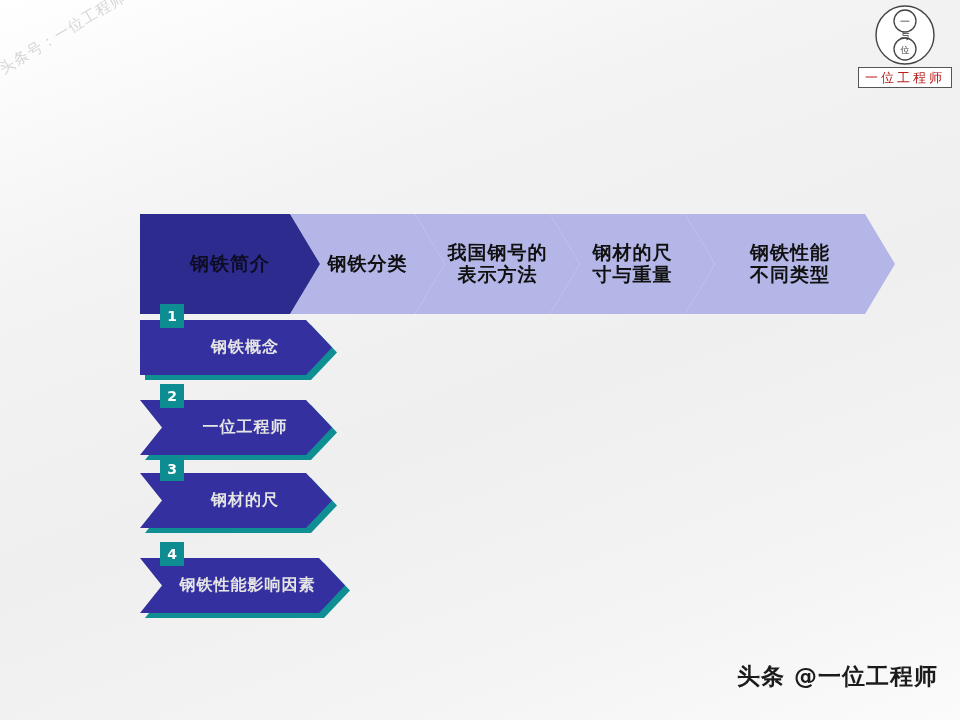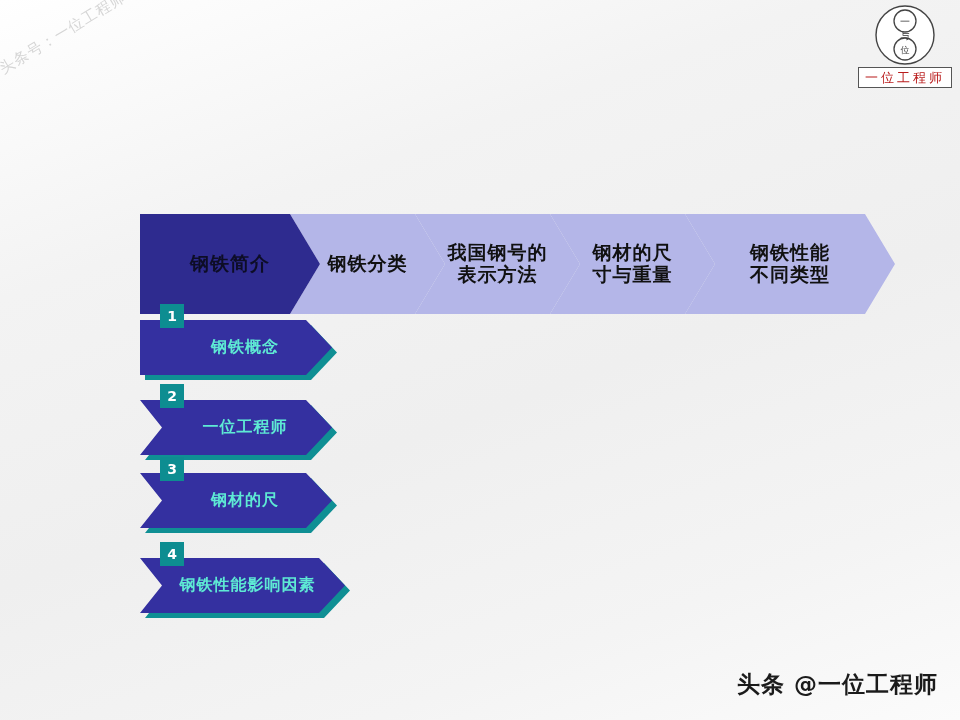--- a/index.html
+++ b/index.html
@@ -70,35 +70,35 @@
     background:#3430a0;
     display:flex;align-items:center;justify-content:center;
   }
   .banner.flat .body,.banner.flat .shadow{
     clip-path:polygon(0 0, calc(100% - 26px) 0, 100% 50%, calc(100% - 26px) 100%, 0 100%);
   }
   .banner.arrow .body,.banner.arrow .shadow{
     clip-path:polygon(0 0, calc(100% - 26px) 0, 100% 50%, calc(100% - 26px) 100%, 0 100%, 22px 50%);
   }
   .banner .txt{
-    position:relative;z-index:2;color:#5eead4;font-weight:bold;
+    position:relative;z-index:2;color:#e5e5e5;font-weight:bold;
     font-size:16px;letter-spacing:1px;white-space:nowrap;
     padding-left:18px;
   }
   .badge{
     position:absolute;left:20px;top:-16px;z-index:5;
     width:24px;height:24px;background:#0d8d91;
     display:flex;align-items:center;justify-content:center;
     font-family:"DejaVu Sans","Liberation Sans",sans-serif;
     font-size:14px;font-weight:bold;color:#ffffff;line-height:1;
   }
 
   
   #handle{
-    position:absolute;right:22px;bottom:20px;
+    position:absolute;right:22px;bottom:28px;
     font-family:"DejaVu Sans","Liberation Sans",sans-serif;
     font-size:23px;font-weight:bold;color:#1b1b1b;
     letter-spacing:1px;white-space:nowrap;
   }
 </style>
 </head>
 <body>
 
 <div id="slide">
 

